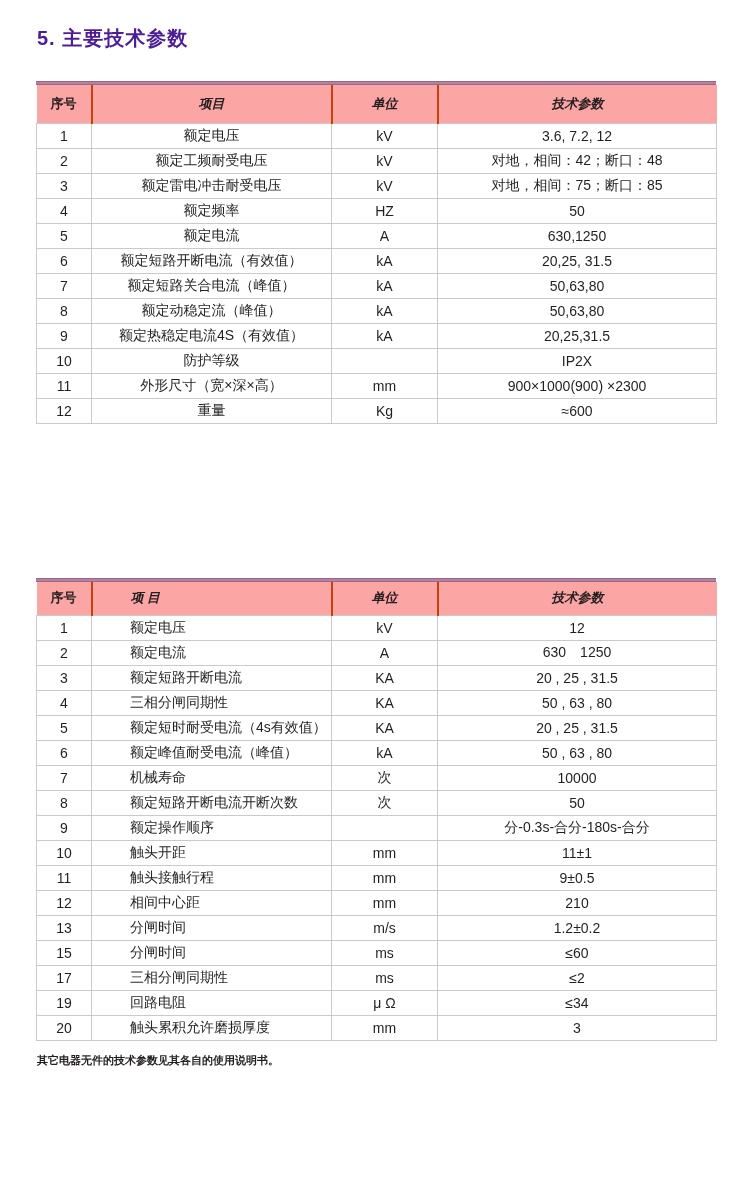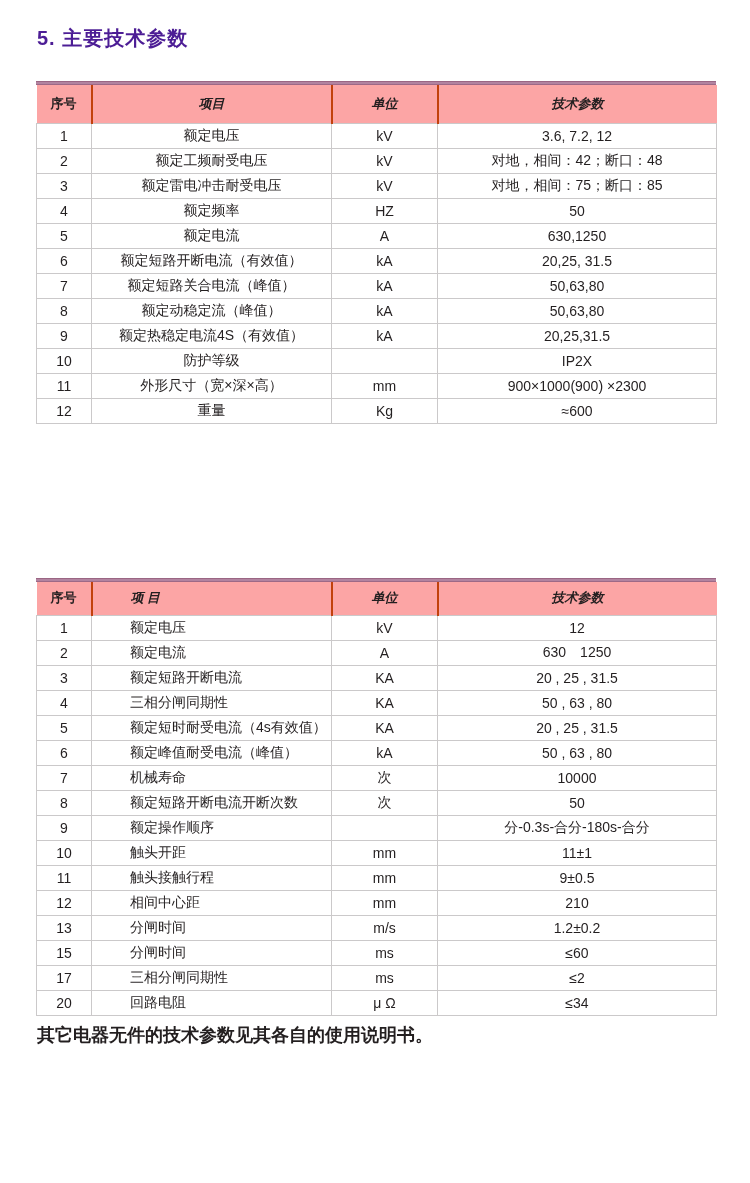--- a/index.html
+++ b/index.html
@@ -54,21 +54,21 @@
   table.spec.t2 td:nth-child(2) {
     text-align:left;
     padding-left:38px;
   }
   .col-seq  { width:55px; }
   .col-item { width:240px; }
   .col-unit { width:106px; }
   .col-val  { width:279px; }
   .footnotes {
     margin:9px 0 0 37px;
-    font-size:18px;
+    font-size:11px;
     font-weight:bold;
     line-height:21px;
   }
 </style>
 </head>
 <body>
 
 <h1 class="page-title">5. 主要技术参数</h1>
 
 <div class="tablewrap first">
@@ -267,24 +267,30 @@
           <td>ms</td>
           <td>≤60</td>
         </tr>
         <tr>
           <td>17</td>
           <td>三相分闸同期性</td>
           <td>ms</td>
           <td>≤2</td>
         </tr>
         <tr>
-          <td>20</td>
+          <td>19</td>
           <td>回路电阻</td>
           <td>μ Ω</td>
           <td>≤34</td>
         </tr>
+        <tr>
+          <td>20</td>
+          <td>触头累积允许磨损厚度</td>
+          <td>mm</td>
+          <td>3</td>
+        </tr>
       </tbody>
   </table>
 </div>
 
 <div class="footnotes">
   <div>其它电器无件的技术参数见其各自的使用说明书。</div>
 </div>
 
 </body></html>

